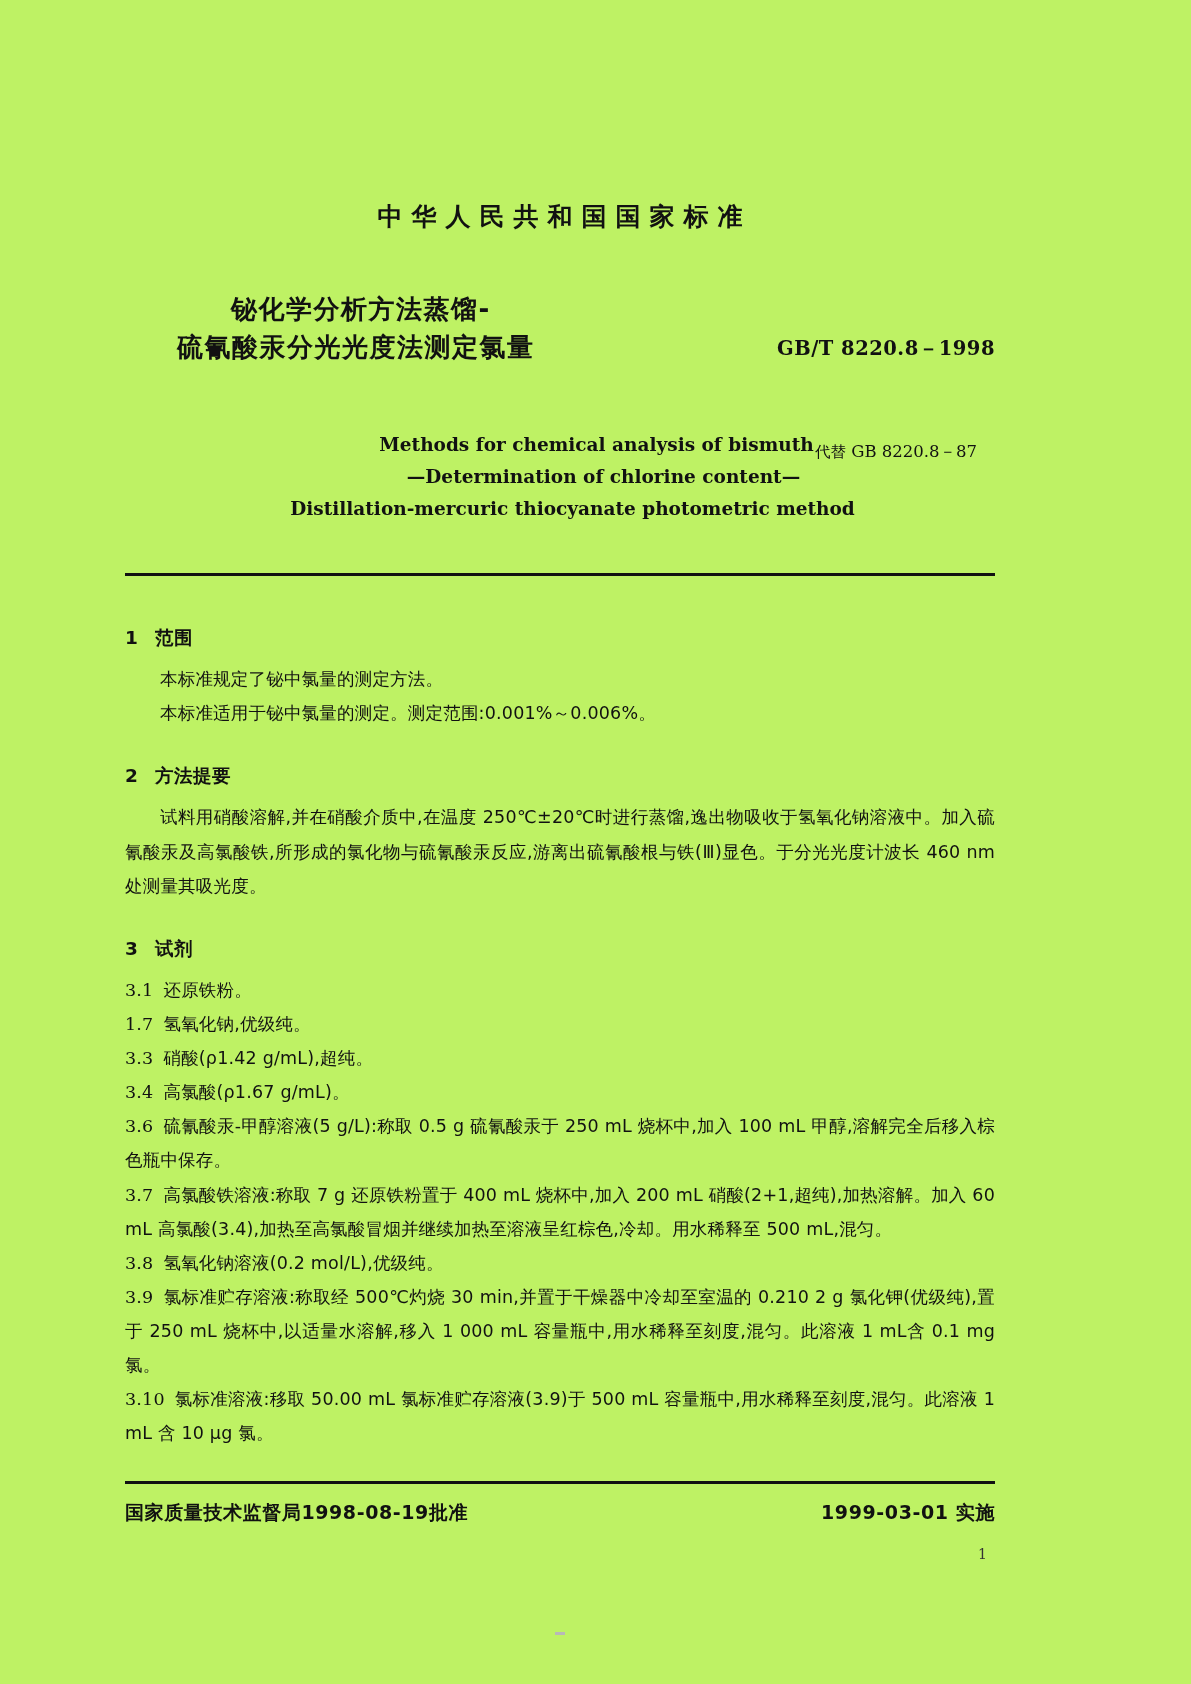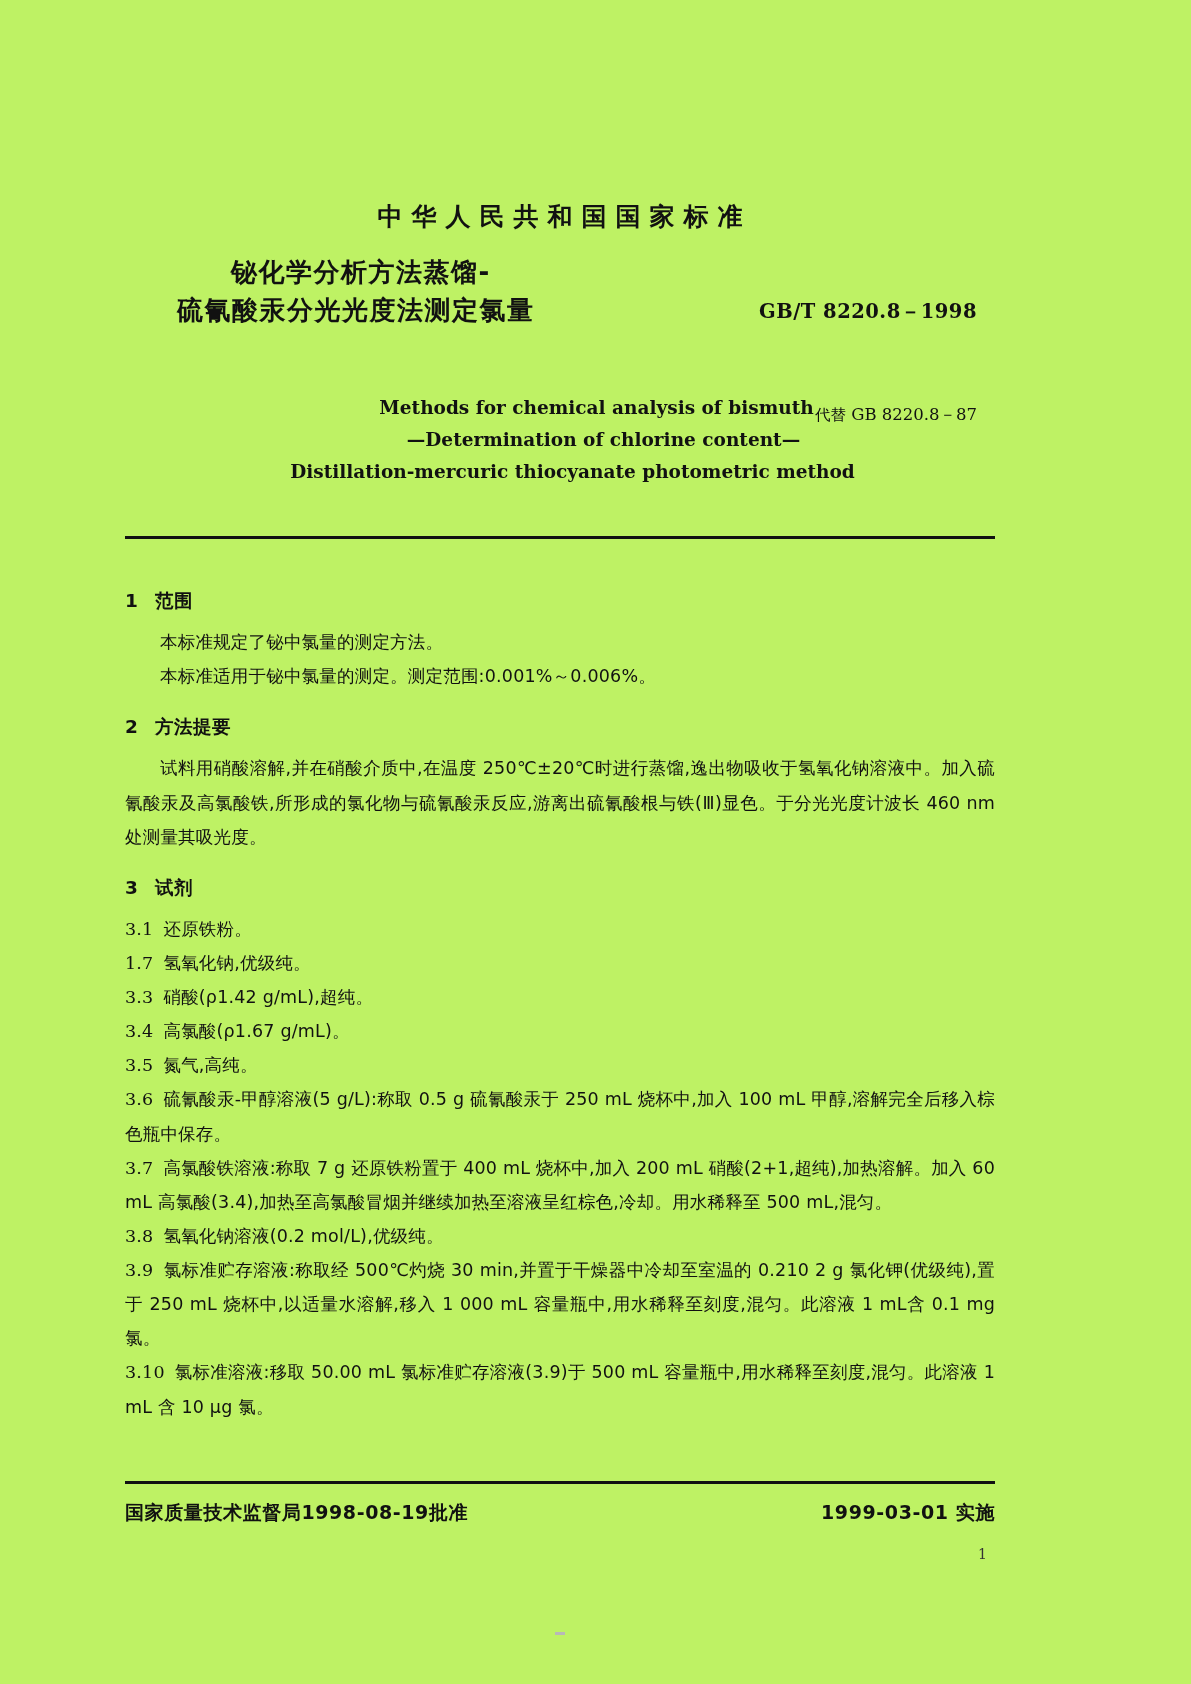--- a/index.html
+++ b/index.html
@@ -34,37 +34,37 @@
     font-family: "DejaVu Sans", sans-serif;
     font-weight: 700;
     font-size: 25px;
     letter-spacing: 9px;
     color: #111;
     padding-left: 9px;
   }
 
   .title-block {
     position: relative;
-    margin-top: 21px;
+    margin-top: 58px;
     min-height: 96px;
   }
   .cn-title {
     text-align: left;
     font-weight: 700;
     font-size: 26px;
     letter-spacing: 1.5px;
     color: #111;
     line-height: 1.45;
     padding-left: 52px;
   }
   .cn-title .ln1 { padding-left: 54px; }
   .cn-title .ln2 { padding-left: 0px; }
   .std-no {
     position: absolute;
-    right: 18px;
+    right: 0px;
     top: 44px;
     font-family: "DejaVu Serif", serif;
     font-weight: 700;
     font-size: 19.5px;
     letter-spacing: 0.5px;
     color: #111;
     white-space: nowrap;
   }
 
   .en-block {
@@ -106,21 +106,21 @@
   
   .body {
     margin-top: 44px;
     font-size: 17.5px;
     line-height: 1.95;
     color: #111;
   }
   .sec-head {
     font-weight: 700;
     font-size: 18.5px;
-    margin-top: 16px;
+    margin-top: 28px;
     margin-bottom: 6px;
     letter-spacing: 0.5px;
   }
   .sec-head .num {
     display: inline-block;
     width: 30px;
     font-family: "DejaVu Sans", sans-serif;
   }
   .para {
     text-indent: 2em;
@@ -234,23 +234,20 @@
       <p class="item">
         <span class="lbl">1.7</span><span>氢氧化钠,优级纯。</span>
       </p>
       <p class="item">
         <span class="lbl">3.3</span><span>硝酸(ρ1.42 g/mL),超纯。</span>
       </p>
       <p class="item">
         <span class="lbl">3.4</span><span>高氯酸(ρ1.67 g/mL)。</span>
       </p>
       <p class="item">
-        <span class="lbl">3.5</span><span>氮气,高纯。</span>
-      </p>
-      <p class="item">
         <span class="lbl">3.6</span><span>硫氰酸汞-甲醇溶液(5 g/L):称取 0.5 g 硫氰酸汞于 250 mL 烧杯中,加入 100 mL 甲醇,溶解完全后移入棕色瓶中保存。</span>
       </p>
       <p class="item">
         <span class="lbl">3.7</span><span>高氯酸铁溶液:称取 7 g 还原铁粉置于 400 mL 烧杯中,加入 200 mL 硝酸(2+1,超纯),加热溶解。加入 60 mL 高氯酸(3.4),加热至高氯酸冒烟并继续加热至溶液呈红棕色,冷却。用水稀释至 500 mL,混匀。</span>
       </p>
       <p class="item">
         <span class="lbl">3.8</span><span>氢氧化钠溶液(0.2 mol/L),优级纯。</span>
       </p>
       <p class="item">
         <span class="lbl">3.9</span><span>氯标准贮存溶液:称取经 500℃灼烧 30 min,并置于干燥器中冷却至室温的 0.210 2 g 氯化钾(优级纯),置于 250 mL 烧杯中,以适量水溶解,移入 1 000 mL 容量瓶中,用水稀释至刻度,混匀。此溶液 1 mL含 0.1 mg 氯。</span>

